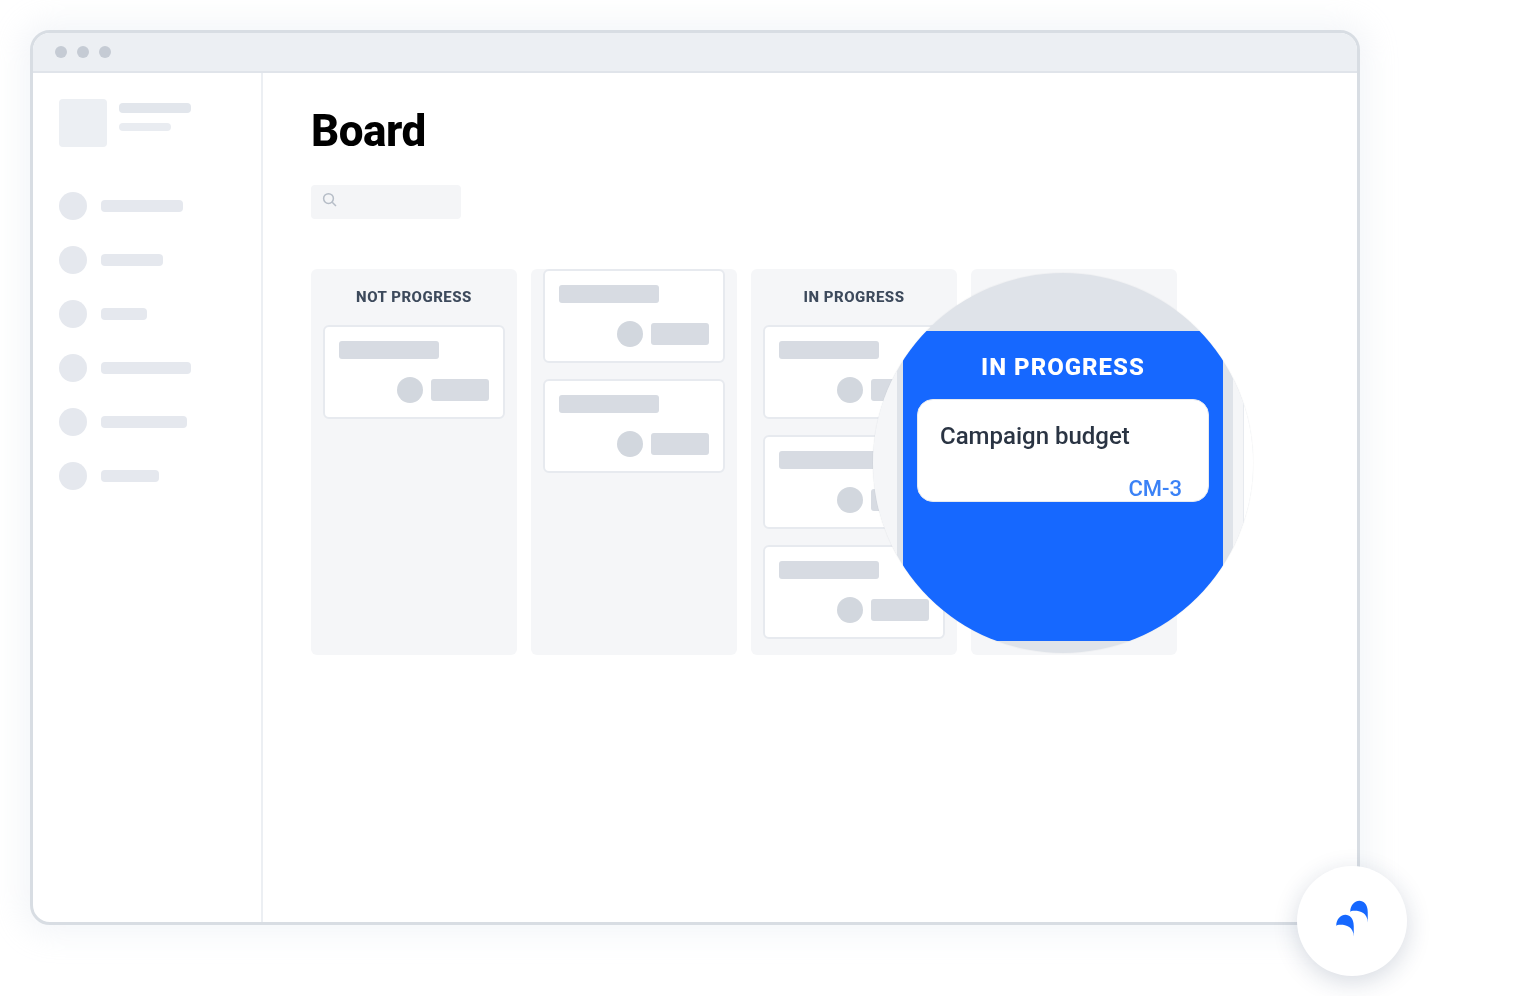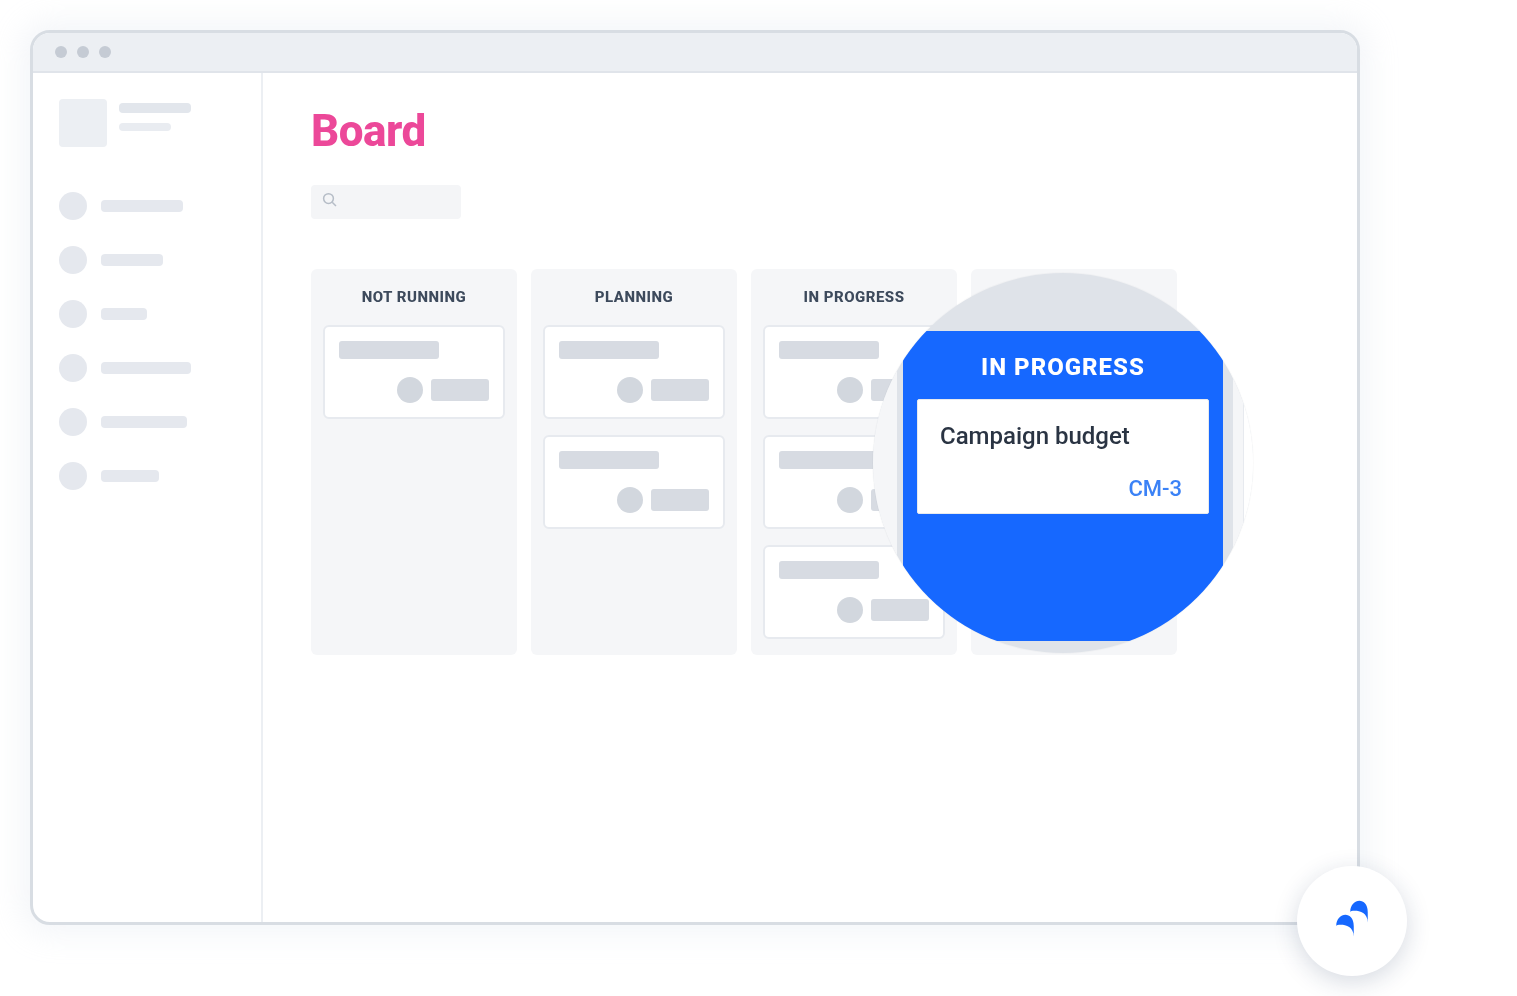--- a/index.html
+++ b/index.html
@@ -40,21 +40,21 @@
   }
   .sb-header { display:flex; align-items:flex-start; gap:12px; margin-bottom: 45px;}
   .sb-square { width:48px; height:48px; background:#eceff3; border-radius:4px;}
   .sb-lines { display:flex; flex-direction:column; gap:10px; padding-top:4px;}
   .sb-line-a { width:72px; height:10px; background:#e2e6ec; border-radius:4px;}
   .sb-line-b { width:52px; height:8px; background:#e9ecf1; border-radius:4px;}
   .sb-item { display:flex; align-items:center; gap:14px; margin-bottom:26px;}
   .sb-dot { width:28px; height:28px; border-radius:50%; background:#e5e8ee;}
   .sb-bar { height:12px; background:#e5e8ee; border-radius:4px;}
   .main { flex:1; padding: 32px 0 0 48px; position:relative; overflow:hidden;}
-  .page-title { font-size:44px; font-weight:800; color:#ec4899; letter-spacing:-0.5px; margin-bottom: 28px;}
+  .page-title { font-size:44px; font-weight:800; color:#000000; letter-spacing:-0.5px; margin-bottom: 28px;}
   .search {
     width: 150px; height:34px; background:#f4f5f7; border-radius:4px;
     display:flex; align-items:center; padding-left:10px; margin-bottom: 50px;
   }
   .search svg { width:18px; height:18px; stroke:#b6bdc7; fill:none; stroke-width:2;}
   .columns { display:flex; gap:14px; }
   .col {
     width: 206px; background:#f5f6f8; border-radius:6px; padding: 0;
     display:flex; flex-direction:column;
   }
@@ -83,21 +83,21 @@
     box-shadow: 0 0 0 1px rgba(0,0,0,0.02);
   }
   .mag-inner { position:absolute; inset:0;}
   .mag-left-sliver { position:absolute; left:-6px; top:58px; width:30px; height:310px; background:#f5f6f8; border-radius:6px;}
   .mag-col {
     position:absolute; top:58px; left:30px; width:320px; height:310px;
     background:#1668ff; border-radius:10px; padding-top:0;
   }
   .mag-col-header { text-align:center; color:#fff; font-weight:800; font-size:24px; letter-spacing:1px; padding: 22px 0 18px 0;}
   .mag-card {
-    margin: 0 14px; background:#fff; border-radius:2px; padding: 22px 22px 12px 22px;
+    margin: 0 14px; background:#fff; border-radius:16px; padding: 22px 22px 0 22px;
     border: 1px solid #e7eaef;
   }
   .mag-card-title { font-size:24px; color:#2a3443; font-weight:500; margin-bottom: 26px;}
   .mag-card-id { text-align:right; font-size:22px; color:#3b82f6; font-weight:500; padding-right:4px;}
   .mag-right {
     position:absolute; top:58px; left:360px; width:160px; height:310px;
     background:#f5f6f8; border-radius:8px;
   }
   .mag-right-card {
     position:absolute; top:64px; left:10px; width:140px; height:140px;
@@ -165,32 +165,31 @@
           <svg viewBox="0 0 24 24">
               <circle cx="10" cy="10" r="6.5"></circle>
               <line x1="15" y1="15" x2="20" y2="20"></line>
             </svg>
         </span>
       </div>
 
       <div class="columns">
 
         <div class="col">
-          <div class="col-header">NOT RUNNING</div>
-          <div class="card">
-            <div class="card-title-ph" style="width:100px"></div>
-            <div class="card-footer">
-              <div class="ph-avatar"></div>
-              <div class="ph-chip"></div>
-            </div>
-          </div>
-        </div>
-
-        <div class="col">
-          <div class="col-header">PLANNING</div>
+          <div class="col-header">NOT PROGRESS</div>
+          <div class="card">
+            <div class="card-title-ph" style="width:100px"></div>
+            <div class="card-footer">
+              <div class="ph-avatar"></div>
+              <div class="ph-chip"></div>
+            </div>
+          </div>
+        </div>
+
+        <div class="col">
           <div class="card">
             <div class="card-title-ph" style="width:100px"></div>
             <div class="card-footer">
               <div class="ph-avatar"></div>
               <div class="ph-chip"></div>
             </div>
           </div>
           <div class="card">
             <div class="card-title-ph" style="width:100px"></div>
             <div class="card-footer">

